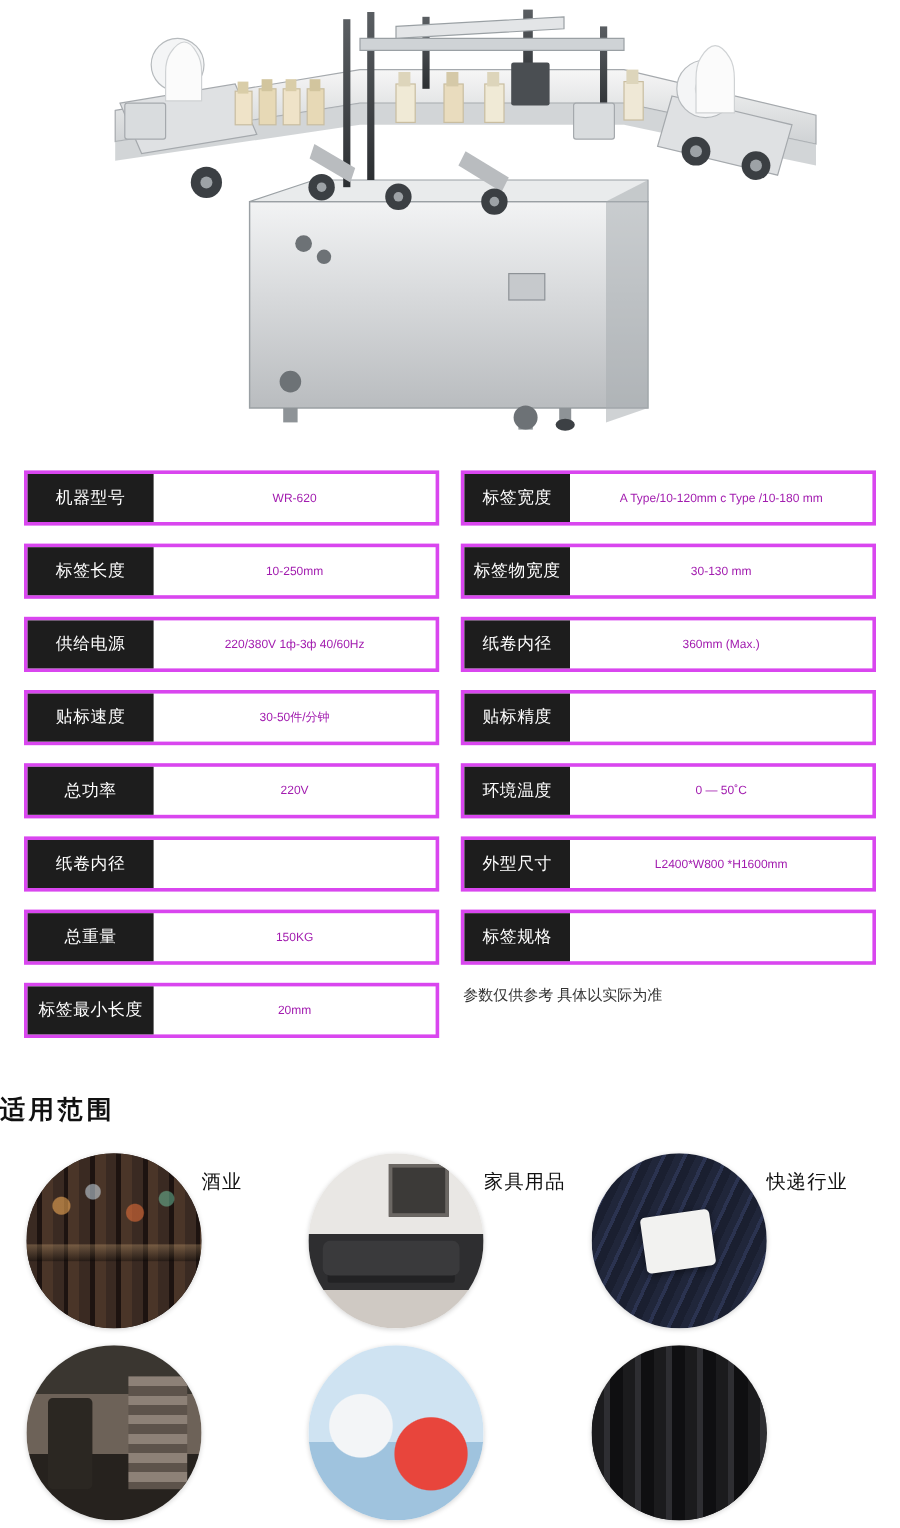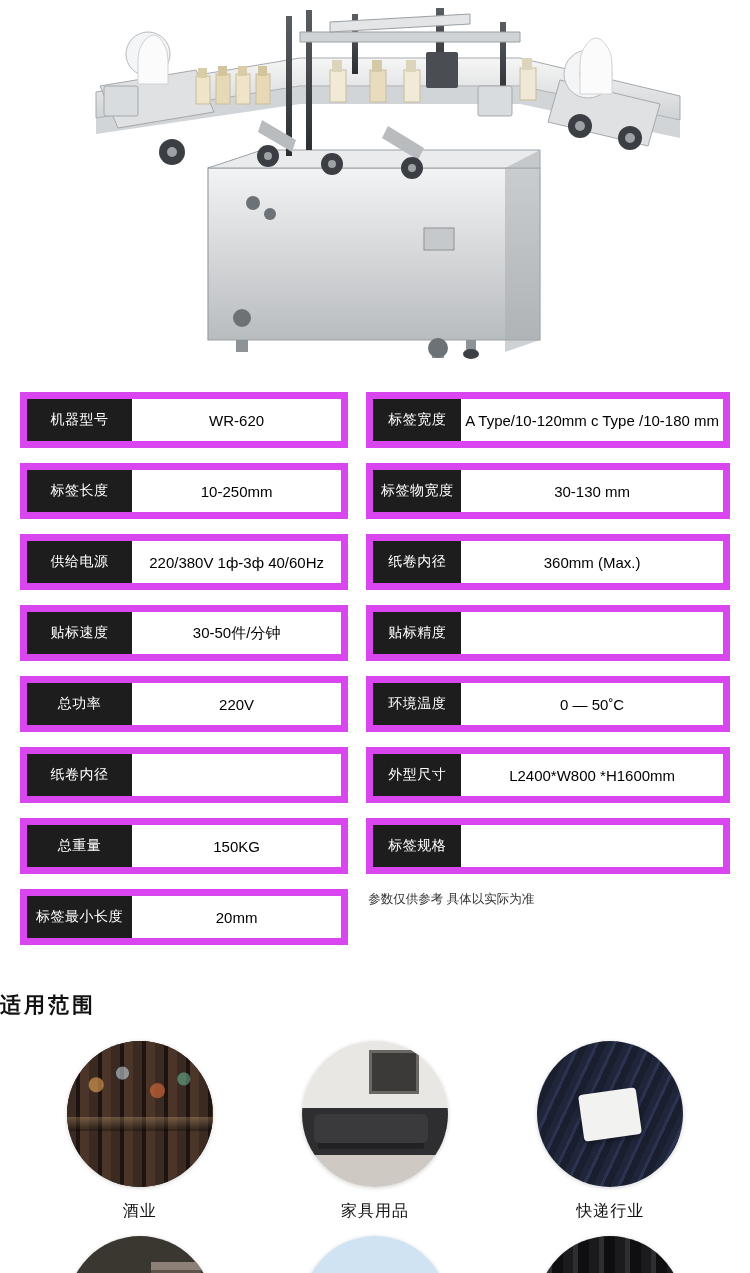--- a/index.html
+++ b/index.html
@@ -37,43 +37,43 @@
     gap: 18px;
   }
   .spec-col {
     flex: 1 1 0;
     display: flex;
     flex-direction: column;
     gap: 15px;
   }
   .spec-row {
     display: flex;
-    height: 56px;
-    border: 7px solid #d946ef;
+    height: 46px;
+    border: 3px solid #d946ef;
     background: #fff;
   }
   .spec-label {
     width: 105px;
     background: #1d1d1d;
     color: #ffffff;
     font-size: 14px;
     display: flex;
     align-items: center;
     justify-content: center;
     letter-spacing: 0.5px;
     flex-shrink: 0;
   }
   .spec-col.right .spec-label { width: 88px; }
   .spec-value {
     flex: 1 1 auto;
     display: flex;
     align-items: center;
     justify-content: center;
-    font-size: 15px;
-    color: #000000;
+    font-size: 10px;
+    color: #a21caf;
     padding: 0 4px;
     text-align: center;
     overflow: hidden;
     white-space: nowrap;
   }
   .spec-note {
     font-size: 12.5px;
     color: #333;
     padding-left: 2px;
     margin-top: 2px;
@@ -92,22 +92,22 @@
   .apps {
     width: 750px;
     padding: 0 22px;
     display: flex;
     flex-wrap: wrap;
     gap: 0;
   }
   .app-item {
     width: 33.3333%;
     display: flex;
-    flex-direction: column;
-    align-items: center;
+    flex-direction: row;
+    align-items: flex-start;
     margin-bottom: 14px;
   }
   .circle {
     width: 146px;
     height: 146px;
     border-radius: 50%;
     overflow: hidden;
     position: relative;
     box-shadow: 0 1px 4px rgba(0,0,0,.18);
   }

